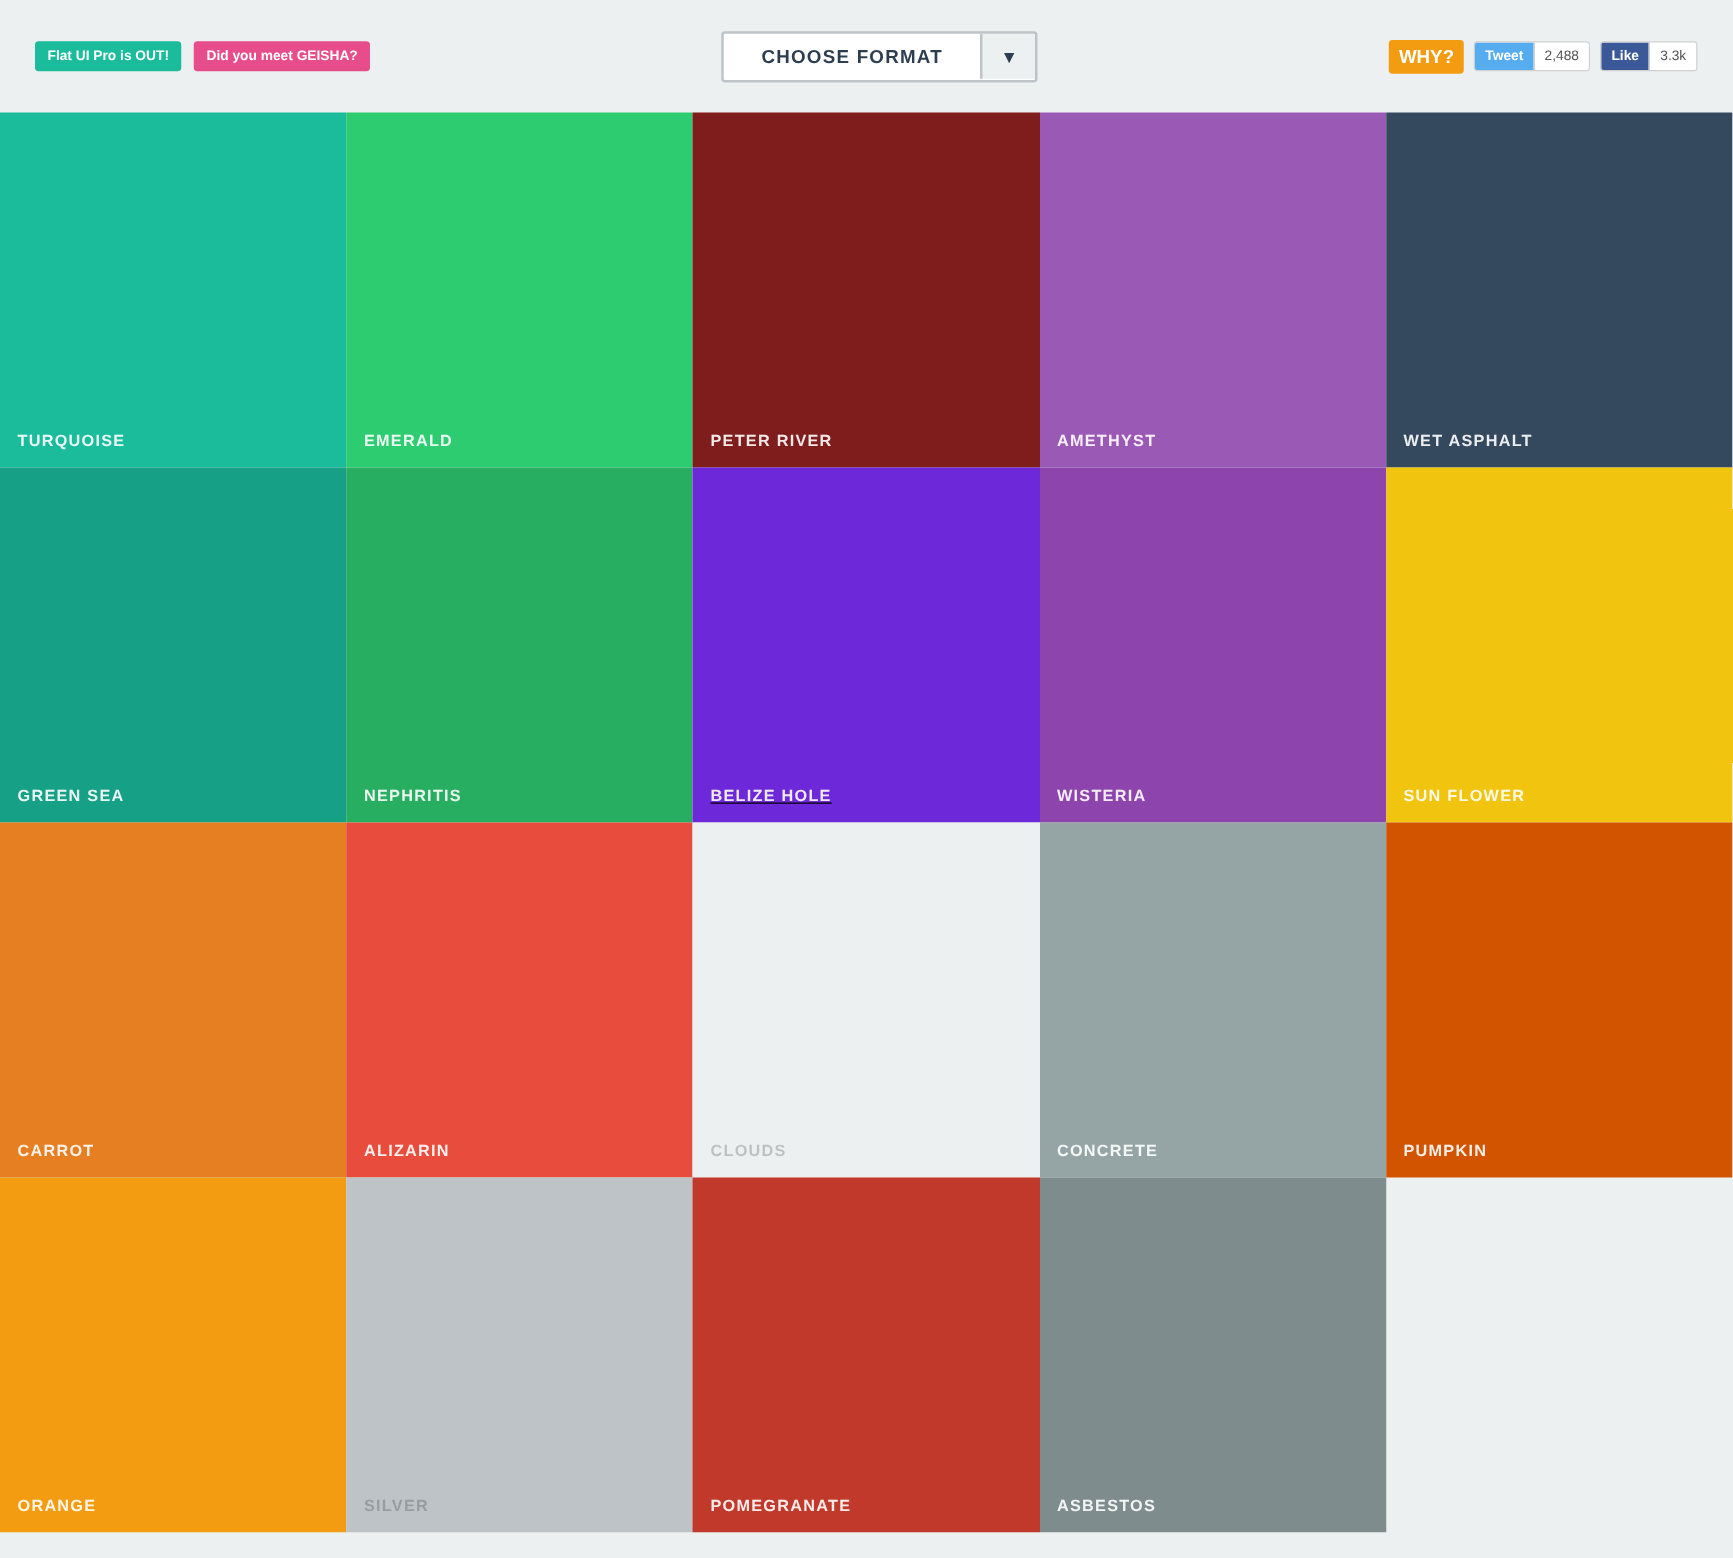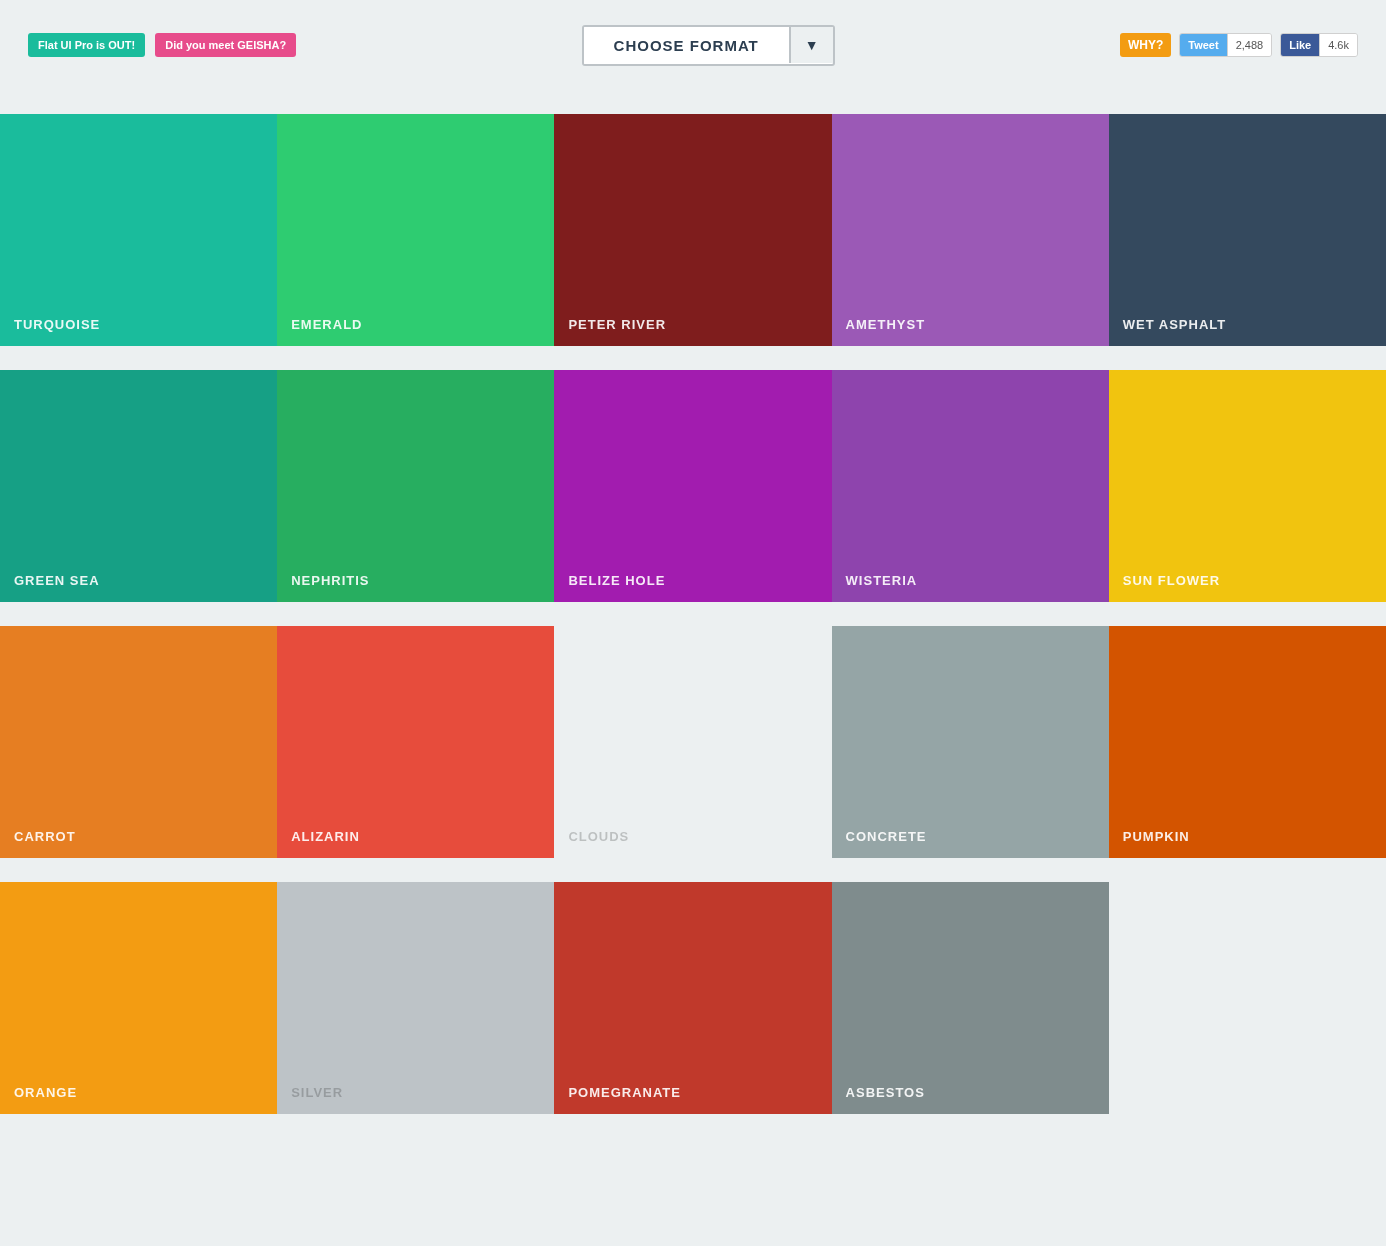--- a/index.html
+++ b/index.html
@@ -81,21 +81,21 @@
 
     .header-right {
       display: flex;
       align-items: center;
       gap: 8px;
     }
 
     .why-badge {
       background: #f39c12;
       color: white;
-      font-size: 12px;
+      font-size: 15px;
       font-weight: bold;
       padding: 5px 8px;
       border-radius: 3px;
     }
 
     .social-btn {
       display: flex;
       align-items: center;
       border: 1px solid #d0d0d0;
       border-radius: 3px;
@@ -124,27 +124,26 @@
     }
 
     
     .color-grid {
       display: grid;
       grid-template-columns: repeat(5, 1fr);
       width: 100%;
     }
 
     .color-cell {
-      height: 232px;
+      height: 284px;
       display: flex;
       align-items: flex-end;
       padding: 14px;
       cursor: pointer;
       position: relative;
-      margin-top: 24px;
     }
 
     .color-name {
       font-size: 13px;
       font-weight: 800;
       letter-spacing: 1px;
       text-transform: uppercase;
     }
 
     .color-name.dark-text {
@@ -172,21 +171,21 @@
   </div>
 
   <div class="header-right">
     <span class="why-badge">WHY?</span>
     <div class="social-btn">
       <span class="social-btn-icon">Tweet</span>
       <span class="social-btn-count">2,488</span>
     </div>
     <div class="social-btn">
       <span class="social-btn-icon fb">Like</span>
-      <span class="social-btn-count">4.6k</span>
+      <span class="social-btn-count">3.3k</span>
     </div>
   </div>
 </div>
 
 <div class="color-grid" id="color-grid">
 <div class="color-cell" style="background-color: rgb(26, 188, 156);">
       <span class="color-name light-text">TURQUOISE</span>
     </div>
     <div class="color-cell" style="background-color: rgb(46, 204, 113);">
       <span class="color-name light-text">EMERALD</span>
@@ -199,21 +198,21 @@
     </div>
     <div class="color-cell" style="background-color: rgb(52, 73, 94);">
       <span class="color-name light-text">WET ASPHALT</span>
     </div>
     <div class="color-cell" style="background-color: rgb(22, 160, 133);">
       <span class="color-name light-text">GREEN SEA</span>
     </div>
     <div class="color-cell" style="background-color: rgb(39, 174, 96);">
       <span class="color-name light-text">NEPHRITIS</span>
     </div>
-    <div class="color-cell" style="background-color: #a21caf;">
+    <div class="color-cell" style="background-color: #6d28d9; text-decoration: underline;">
       <span class="color-name light-text">BELIZE HOLE</span>
     </div>
     <div class="color-cell" style="background-color: rgb(142, 68, 173);">
       <span class="color-name light-text">WISTERIA</span>
     </div>
     <div class="color-cell" style="background-color: rgb(241, 196, 15);">
       <span class="color-name light-text">SUN FLOWER</span>
     </div>
     <div class="color-cell" style="background-color: rgb(230, 126, 34);">
       <span class="color-name light-text">CARROT</span>

